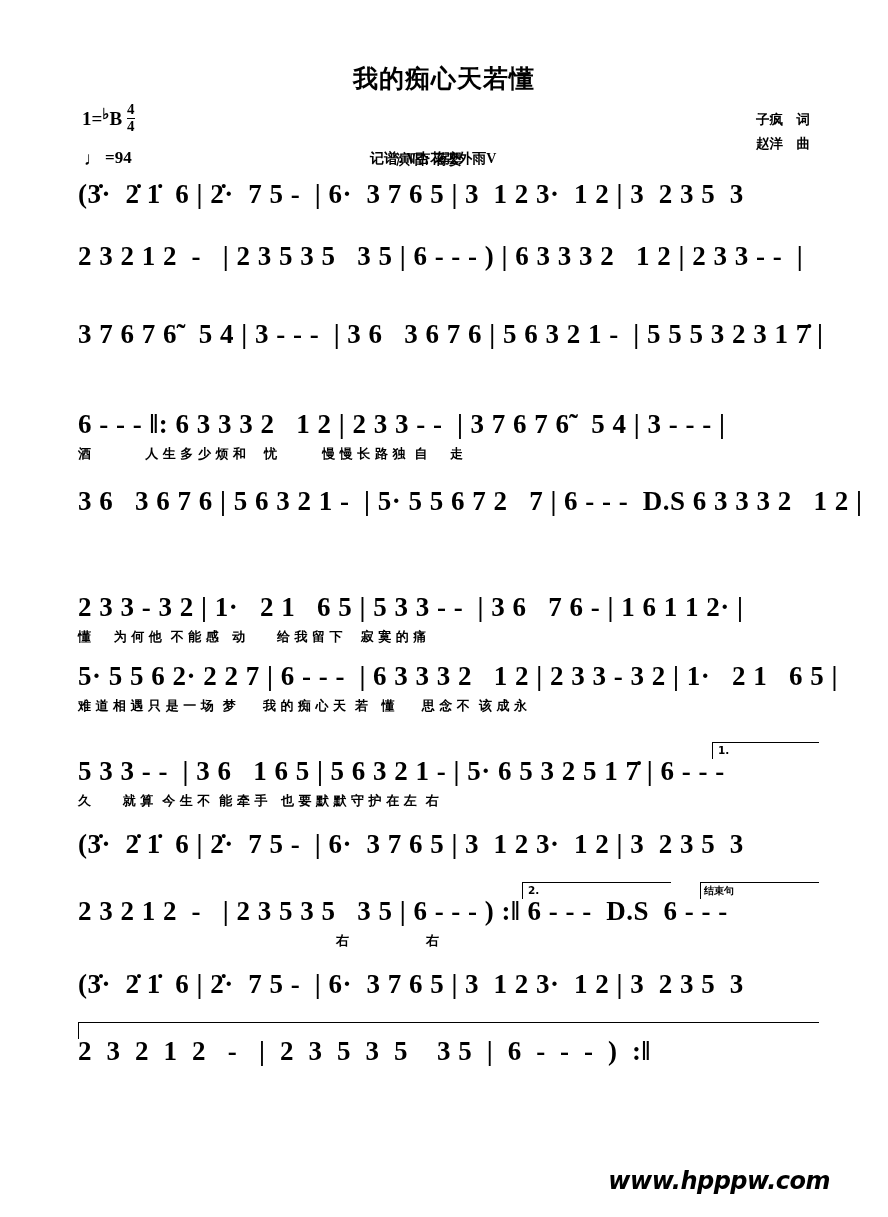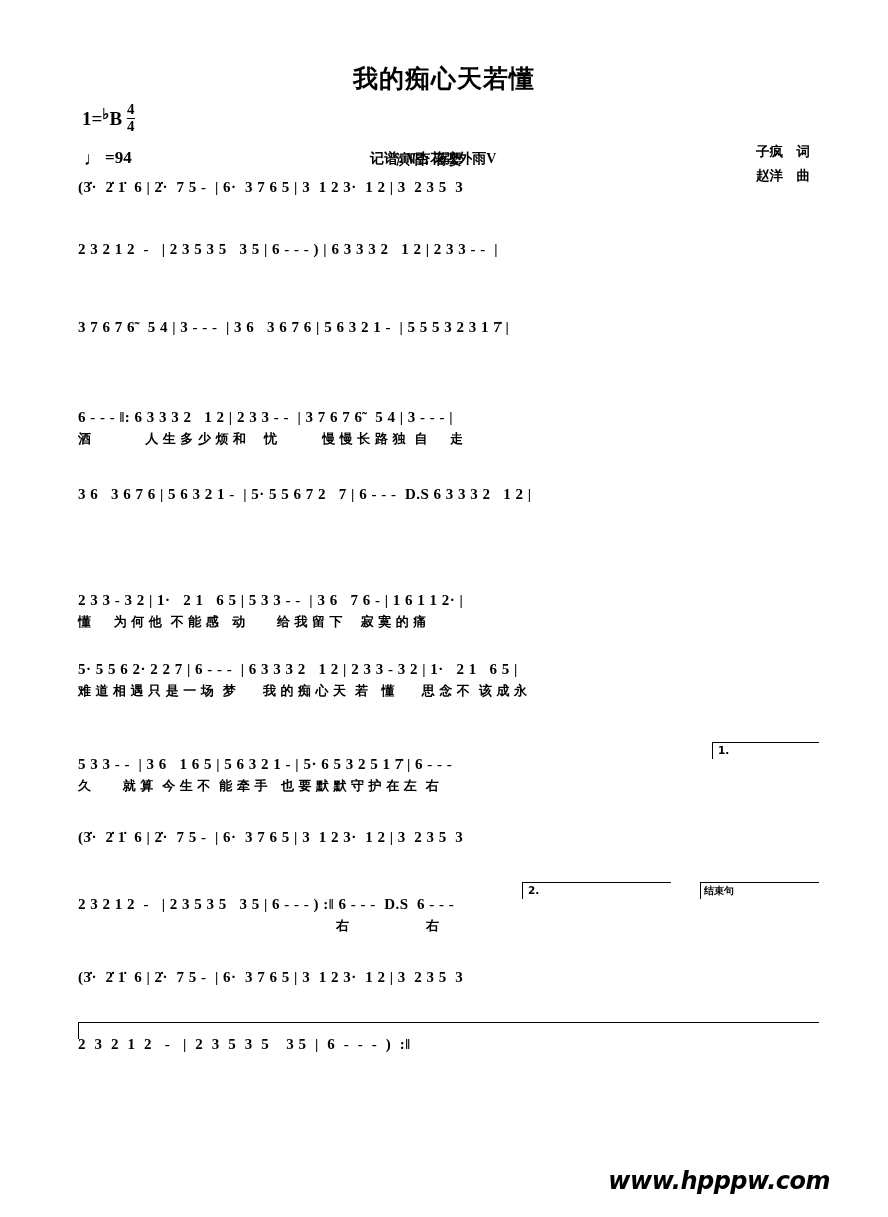--- a/index.html
+++ b/index.html
@@ -95,32 +95,31 @@
   }
   .credits {
     position: absolute;
     right: 78px;
     top: 108px;
     font-family: "DejaVu Sans", sans-serif;
     font-size: 13.5px;
     font-weight: bold;
     line-height: 1.75;
     text-align: left;
-    margin-top: 32px;
   }
 
   
   .system {
     position: absolute;
     left: 78px;
     width: 740px;
   }
   .notes {
     font-family: "Liberation Serif", serif;
-    font-size: 15px;
+    font-size: 27px;
     font-weight: bold;
     letter-spacing: 0.5px;
     white-space: pre;
     line-height: 1.25;
   }
   .lyrics {
     font-family: "DejaVu Sans", sans-serif;
     font-size: 13px;
     font-weight: bold;
     white-space: pre;

